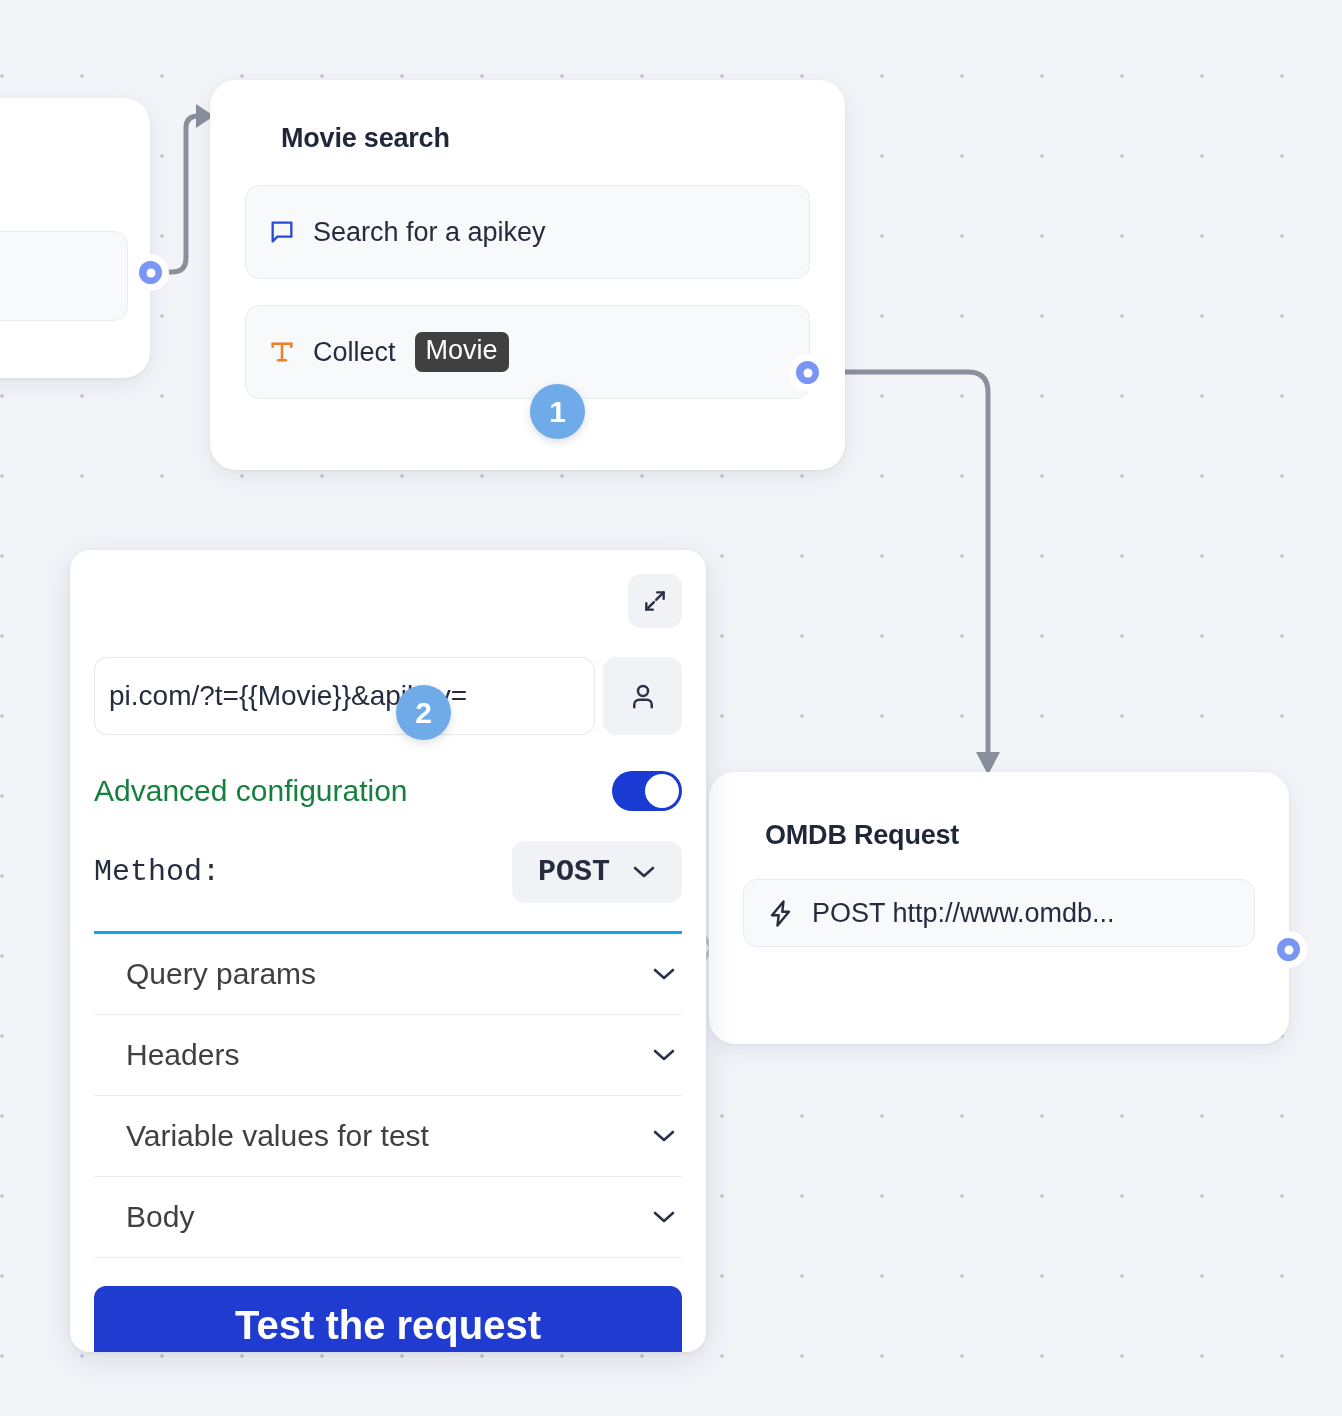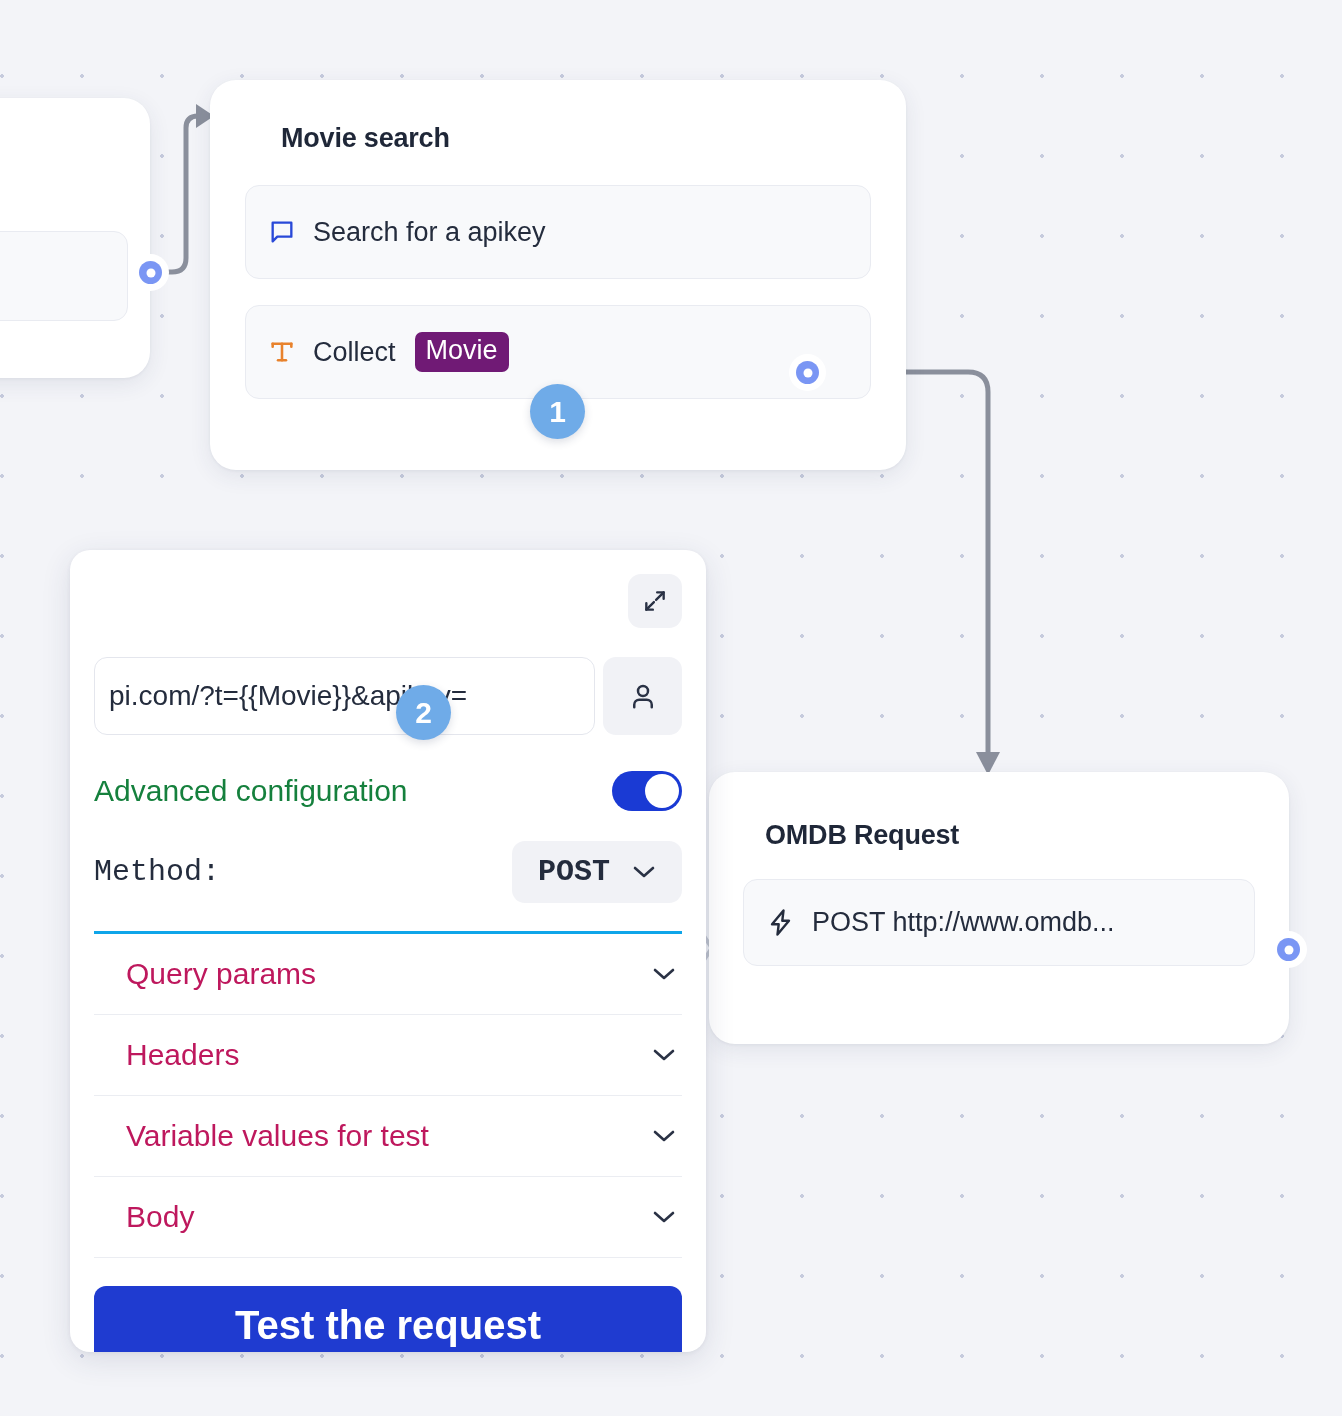--- a/index.html
+++ b/index.html
@@ -62,50 +62,50 @@
     height: 90px;
     background: #f8f9fb;
     border: 1px solid #e9ebf1;
     border-radius: 14px;
   }
 
   
   #node-movie-search {
     left: 210px;
     top: 80px;
-    width: 696px;
+    width: 635px;
     height: 390px;
     padding: 34px 35px;
   }
   #node-movie-search .node-title { margin: 9px 0 31px 36px; }
   #node-movie-search .node-row { height: 94px; margin-bottom: 26px; }
 
   .icon-chat { flex: 0 0 auto; width: 28px; height: 28px; }
   .icon-tt   { flex: 0 0 auto; width: 28px; height: 28px; }
 
   .tag-var {
-    background: #701a75;
+    background: #404040;
     color: #ffffff;
     border-radius: 7px;
     padding: 3px 11px 5px 11px;
     font-size: 27px;
     line-height: 1.15;
     margin-left: 2px;
   }
 
   
   #node-omdb {
     left: 709px;
     top: 772px;
     width: 580px;
     height: 272px;
     padding: 32px 34px;
   }
   #node-omdb .node-title { margin: 16px 0 28px 22px; }
-  #node-omdb .node-row { height: 87px; }
+  #node-omdb .node-row { height: 68px; }
   .icon-bolt { flex: 0 0 auto; width: 29px; height: 29px; }
   .omdb-url { white-space: nowrap; }
 
   
   .handle {
     position: absolute;
     width: 23px; height: 23px;
     border-radius: 50%;
     background: #7a96f4;
     border: 0;
@@ -238,21 +238,21 @@
   .chev { width: 24px; height: 14px; flex: 0 0 auto; }
 
   .accordion-item {
     display: flex;
     align-items: center;
     justify-content: space-between;
     height: 81px;
     border-bottom: 1px solid #ebedf2;
     padding: 0 6px 0 32px;
   }
-  .accordion-label { font-size: 30px; color: #be185d; }
+  .accordion-label { font-size: 30px; color: #404040; }
 
   .btn-test {
     margin-top: 28px;
     width: 100%;
     height: 78px;
     background: #1f3bd0;
     color: #ffffff;
     border: 0;
     border-radius: 12px;
     font-family: "Liberation Sans", sans-serif;

